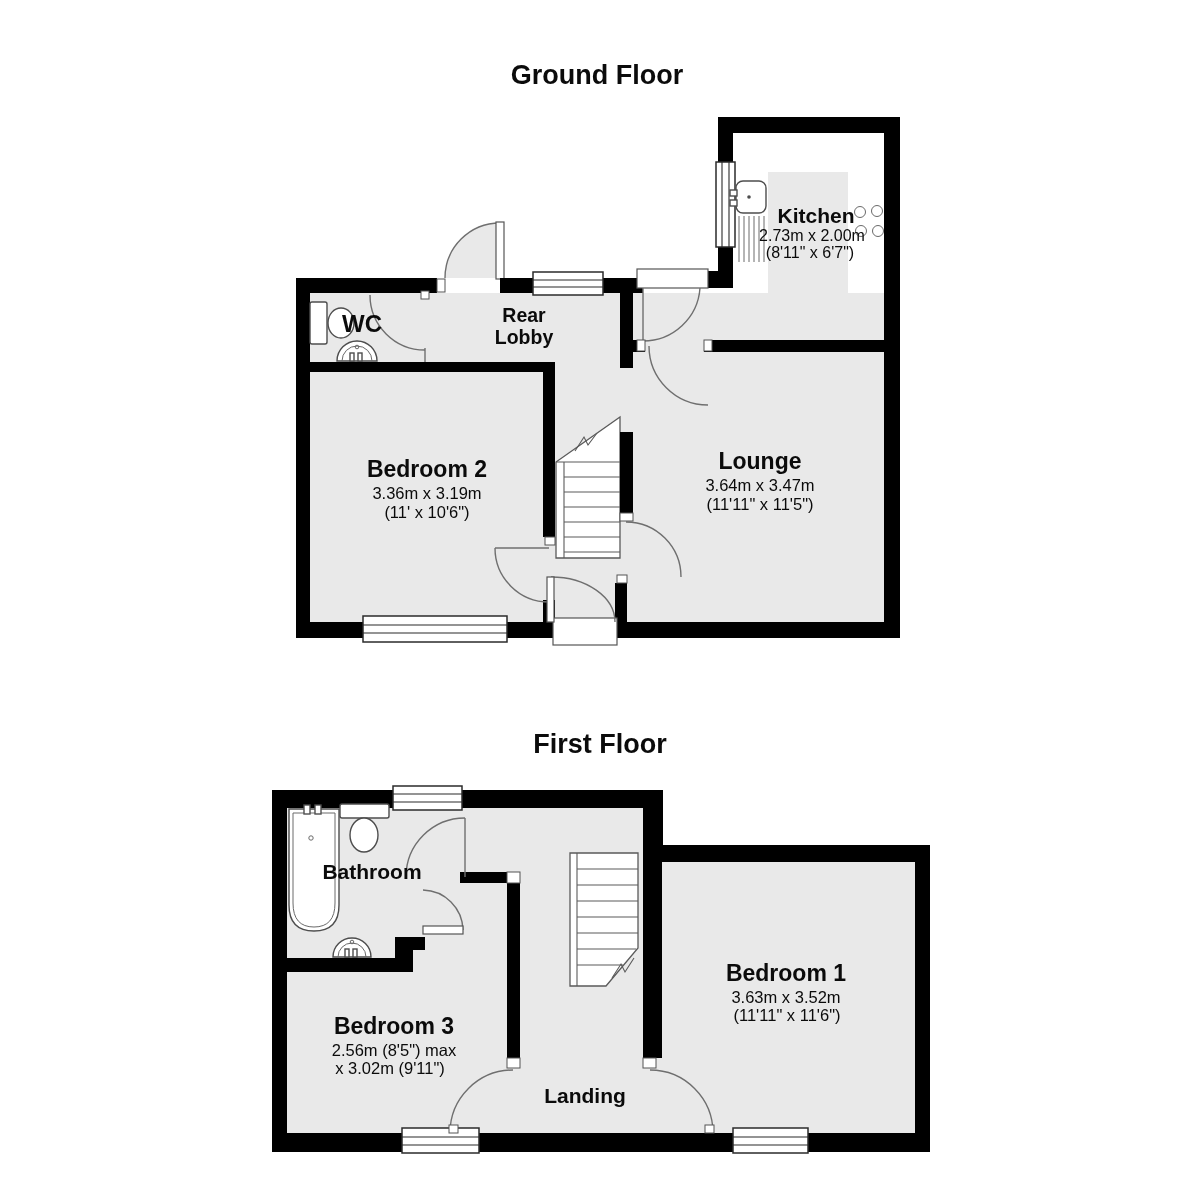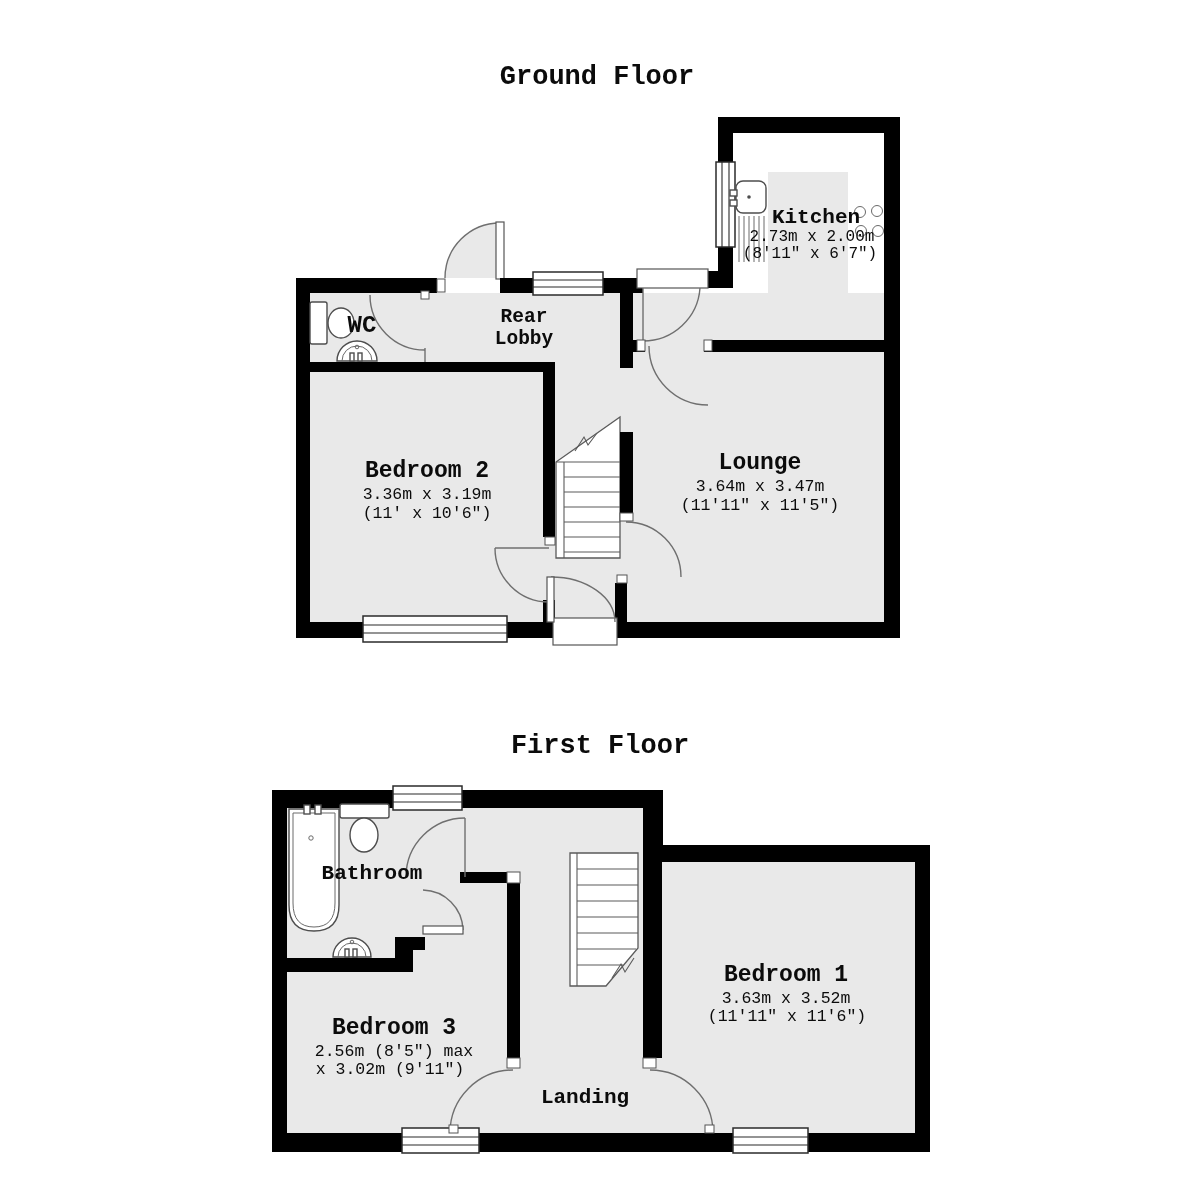--- a/index.html
+++ b/index.html
@@ -1,16 +1,16 @@
 <!DOCTYPE html>
 <html><head>
 <meta charset="utf-8">
 <style>
   html,body{margin:0;padding:0;background:#ffffff;}
-  .page{width:1200px;height:1186px;position:relative;background:#fff;font-family:Liberation Mono, monospace;}
+  .page{width:1200px;height:1186px;position:relative;background:#fff;font-family:Liberation Sans, sans-serif;}
   svg{display:block;}
   text{fill:#0b0b0b;}
   .floor-title{font-size:27px;font-weight:bold;}
   .room-title{font-size:23px;font-weight:bold;}
   .room-title-sm{font-size:21px;font-weight:bold;}
   .room-dim{font-size:16.5px;font-weight:normal;}
   .wc-title{font-size:24px;font-weight:bold;}
   .lobby-title{font-size:19.5px;font-weight:bold;}
   .wall{fill:#000;}
   .floor{fill:#e9e9e9;}

